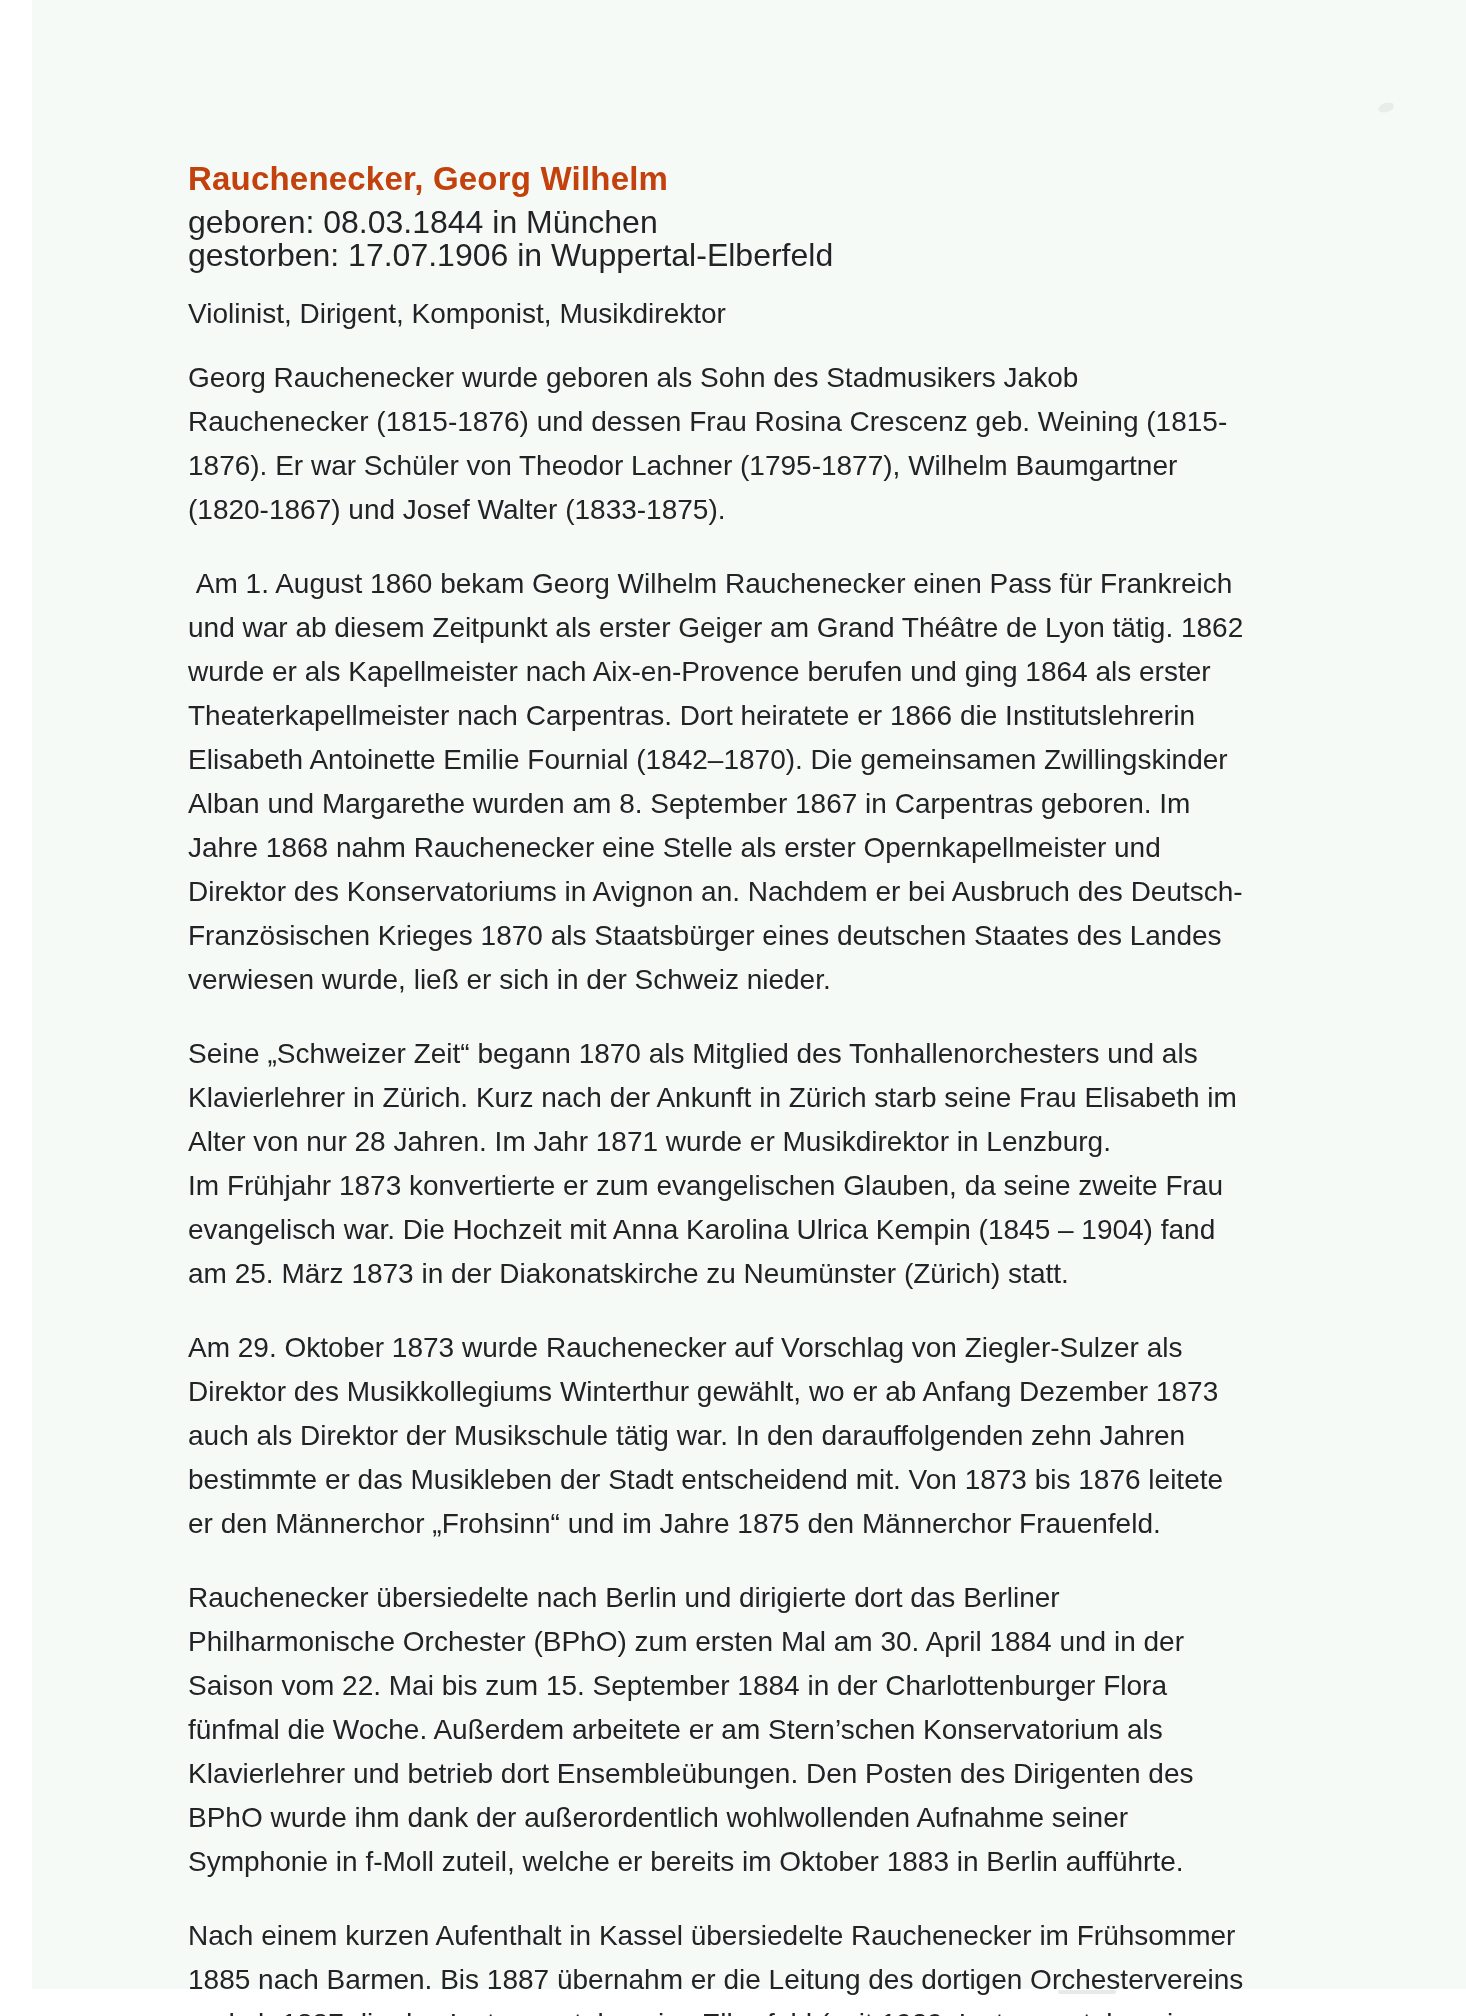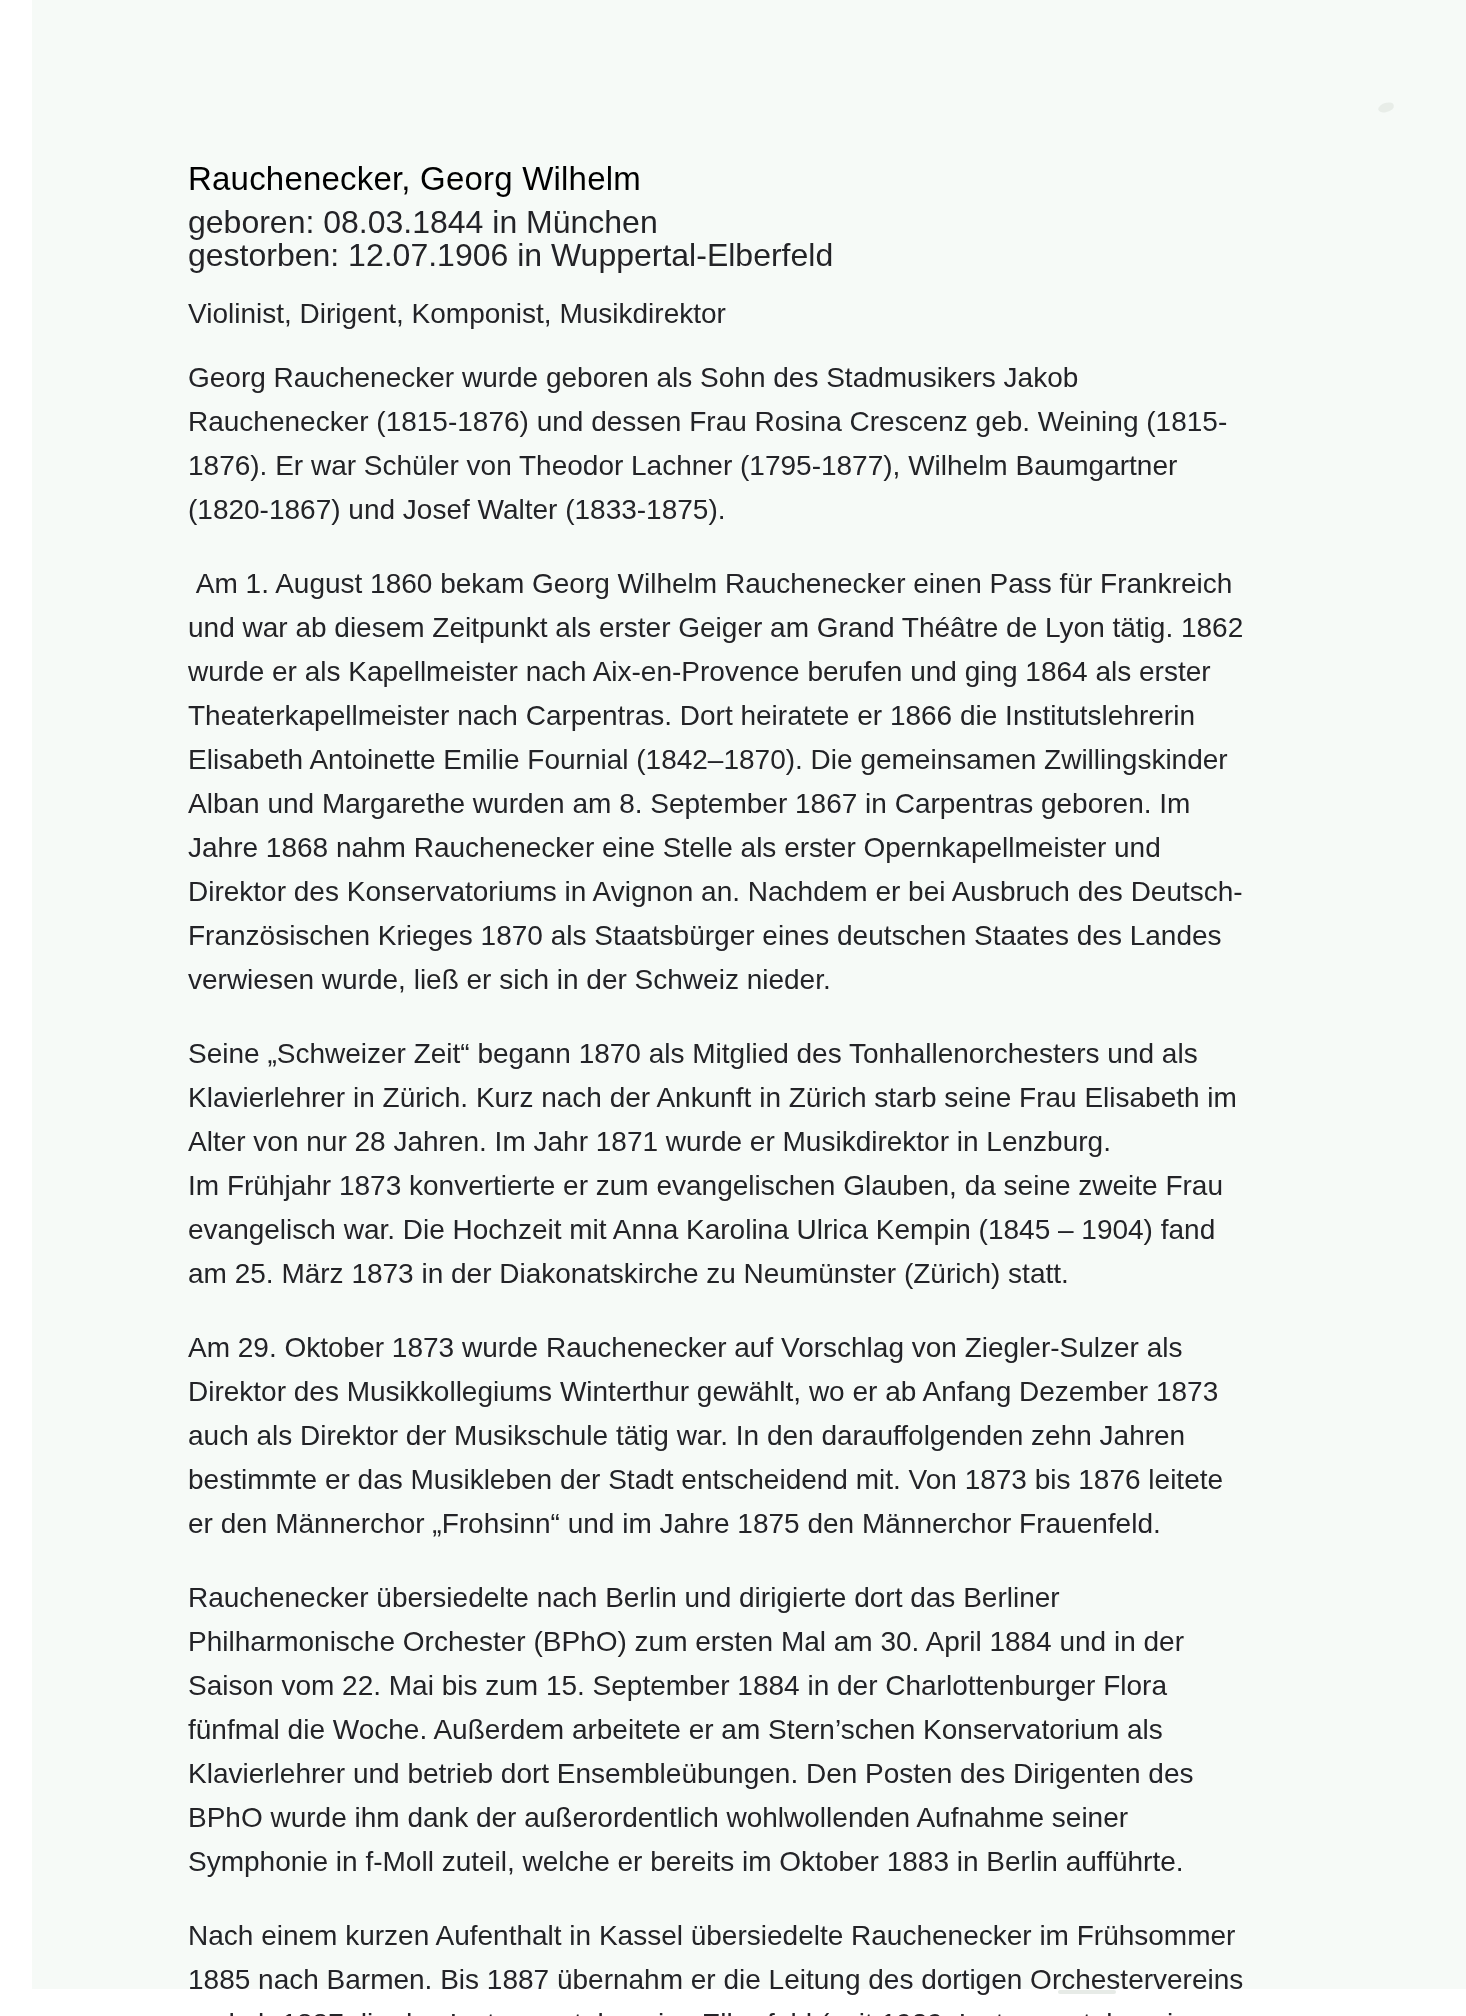--- a/index.html
+++ b/index.html
@@ -27,23 +27,23 @@
     position: absolute;
     left: 156px; 
     top: 158px;
     width: 1180px;
     color: #232327;
   }
   .doc-title {
     margin: 0 0 6px 0;
     font-size: 33px;
     line-height: 42px;
-    font-weight: 400;
+    font-weight: 700;
     letter-spacing: 0.2px;
-    color: #000000;
+    color: #c2410c;
   }
   .meta {
     margin: 0;
     font-size: 32px;
     line-height: 33px;
   }
   .professions {
     margin: 25px 0 0 0;
     font-size: 28px;
     line-height: 33px;
@@ -79,21 +79,21 @@
     border-radius: 2px;
   }
 </style>
 </head>
 <body>
 
 <div class="scan-page">
   <div class="content">
     <h1 class="doc-title">Rauchenecker, Georg Wilhelm</h1>
     <p class="meta">geboren: 08.03.1844 in München</p>
-    <p class="meta">gestorben: 12.07.1906 in Wuppertal-Elberfeld</p>
+    <p class="meta">gestorben: 17.07.1906 in Wuppertal-Elberfeld</p>
     <p class="professions">Violinist, Dirigent, Komponist, Musikdirektor</p>
     <p class="body-par first">Georg Rauchenecker wurde geboren als Sohn des Stadmusikers Jakob
 Rauchenecker (1815-1876) und dessen Frau Rosina Crescenz geb. Weining (1815-
 1876). Er war Schüler von Theodor Lachner (1795-1877), Wilhelm Baumgartner
 (1820-1867) und Josef Walter (1833-1875).</p>
     <p class="body-par">&nbsp;Am 1. August 1860 bekam Georg Wilhelm Rauchenecker einen Pass für Frankreich
 und war ab diesem Zeitpunkt als erster Geiger am Grand Théâtre de Lyon tätig. 1862
 wurde er als Kapellmeister nach Aix-en-Provence berufen und ging 1864 als erster
 Theaterkapellmeister nach Carpentras. Dort heiratete er 1866 die Institutslehrerin
 Elisabeth Antoinette Emilie Fournial (1842–1870). Die gemeinsamen Zwillingskinder

